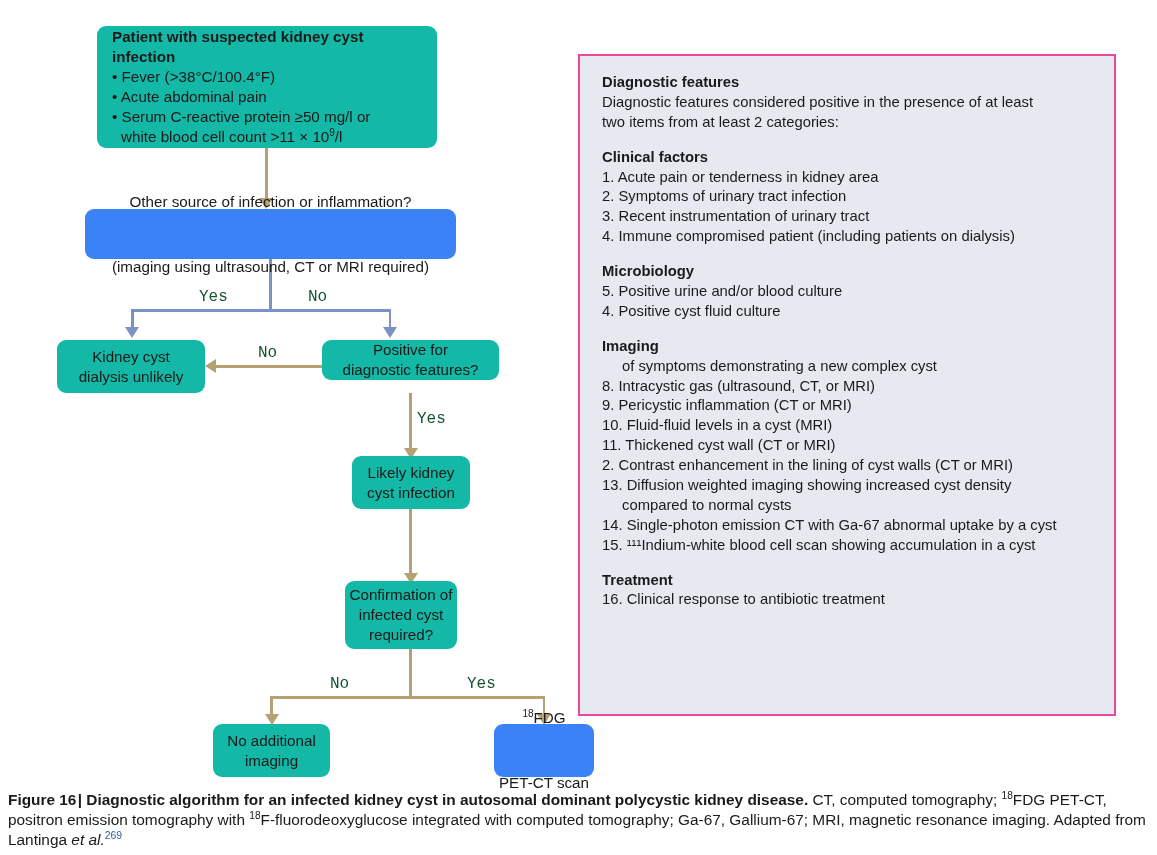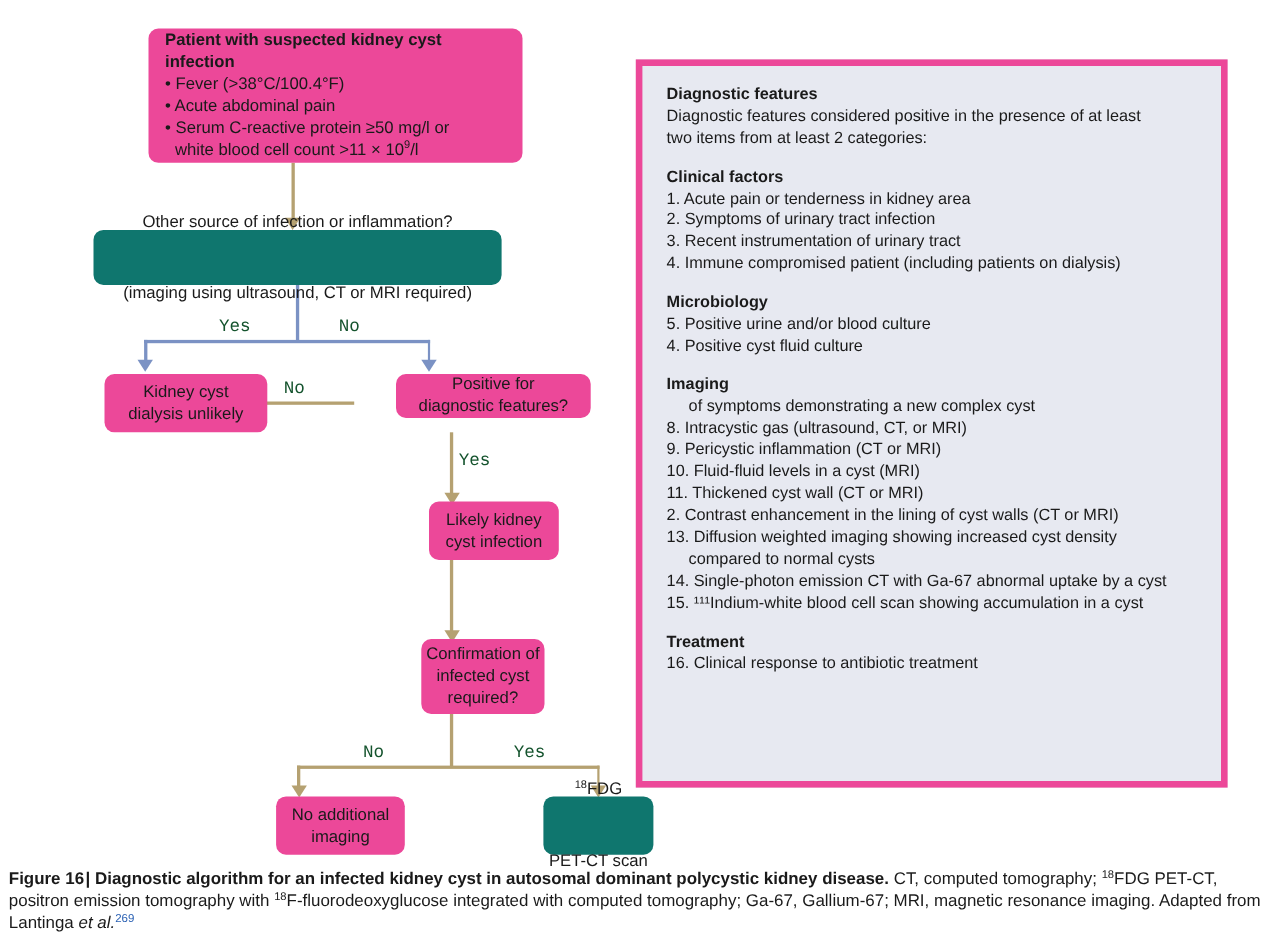--- a/index.html
+++ b/index.html
@@ -28,22 +28,22 @@
     box-sizing: border-box;
     border-radius: 9px;
     display: flex;
     flex-direction: column;
     justify-content: center;
     font-size: 15.2px;
     line-height: 1.30;
     color: #1a1a1a;
     z-index: 3;
   }
-  .node.tan  { background: #ec4899; margin-left: 38px; }
-  .node.blue { background: #0f766e; gap: 45px; }
+  .node.tan  { background: #14b8a6; }
+  .node.blue { background: #3b82f6; gap: 45px; }
   .node.centered {
     text-align: center;
     align-items: center;
   }
   .node.left {
     text-align: left;
     align-items: flex-start;
     padding: 11px 14px 12px 15px;
   }
   .node-title {
@@ -102,21 +102,21 @@
 
   
   #info-panel {
     position: absolute;
     left: 578px;
     top: 54px;
     width: 538px;
     height: 662px;
     box-sizing: border-box;
     background: #e7e9f1;
-    border: 6px solid #ec4899;
+    border: 2px solid #ec4899;
     padding: 17px 20px 0 22px;
     font-size: 14.8px;
     line-height: 1.345;
     color: #1a1a1a;
     z-index: 3;
   }
   .panel-head {
     font-weight: bold;
   }
   .panel-line { display: block; }

